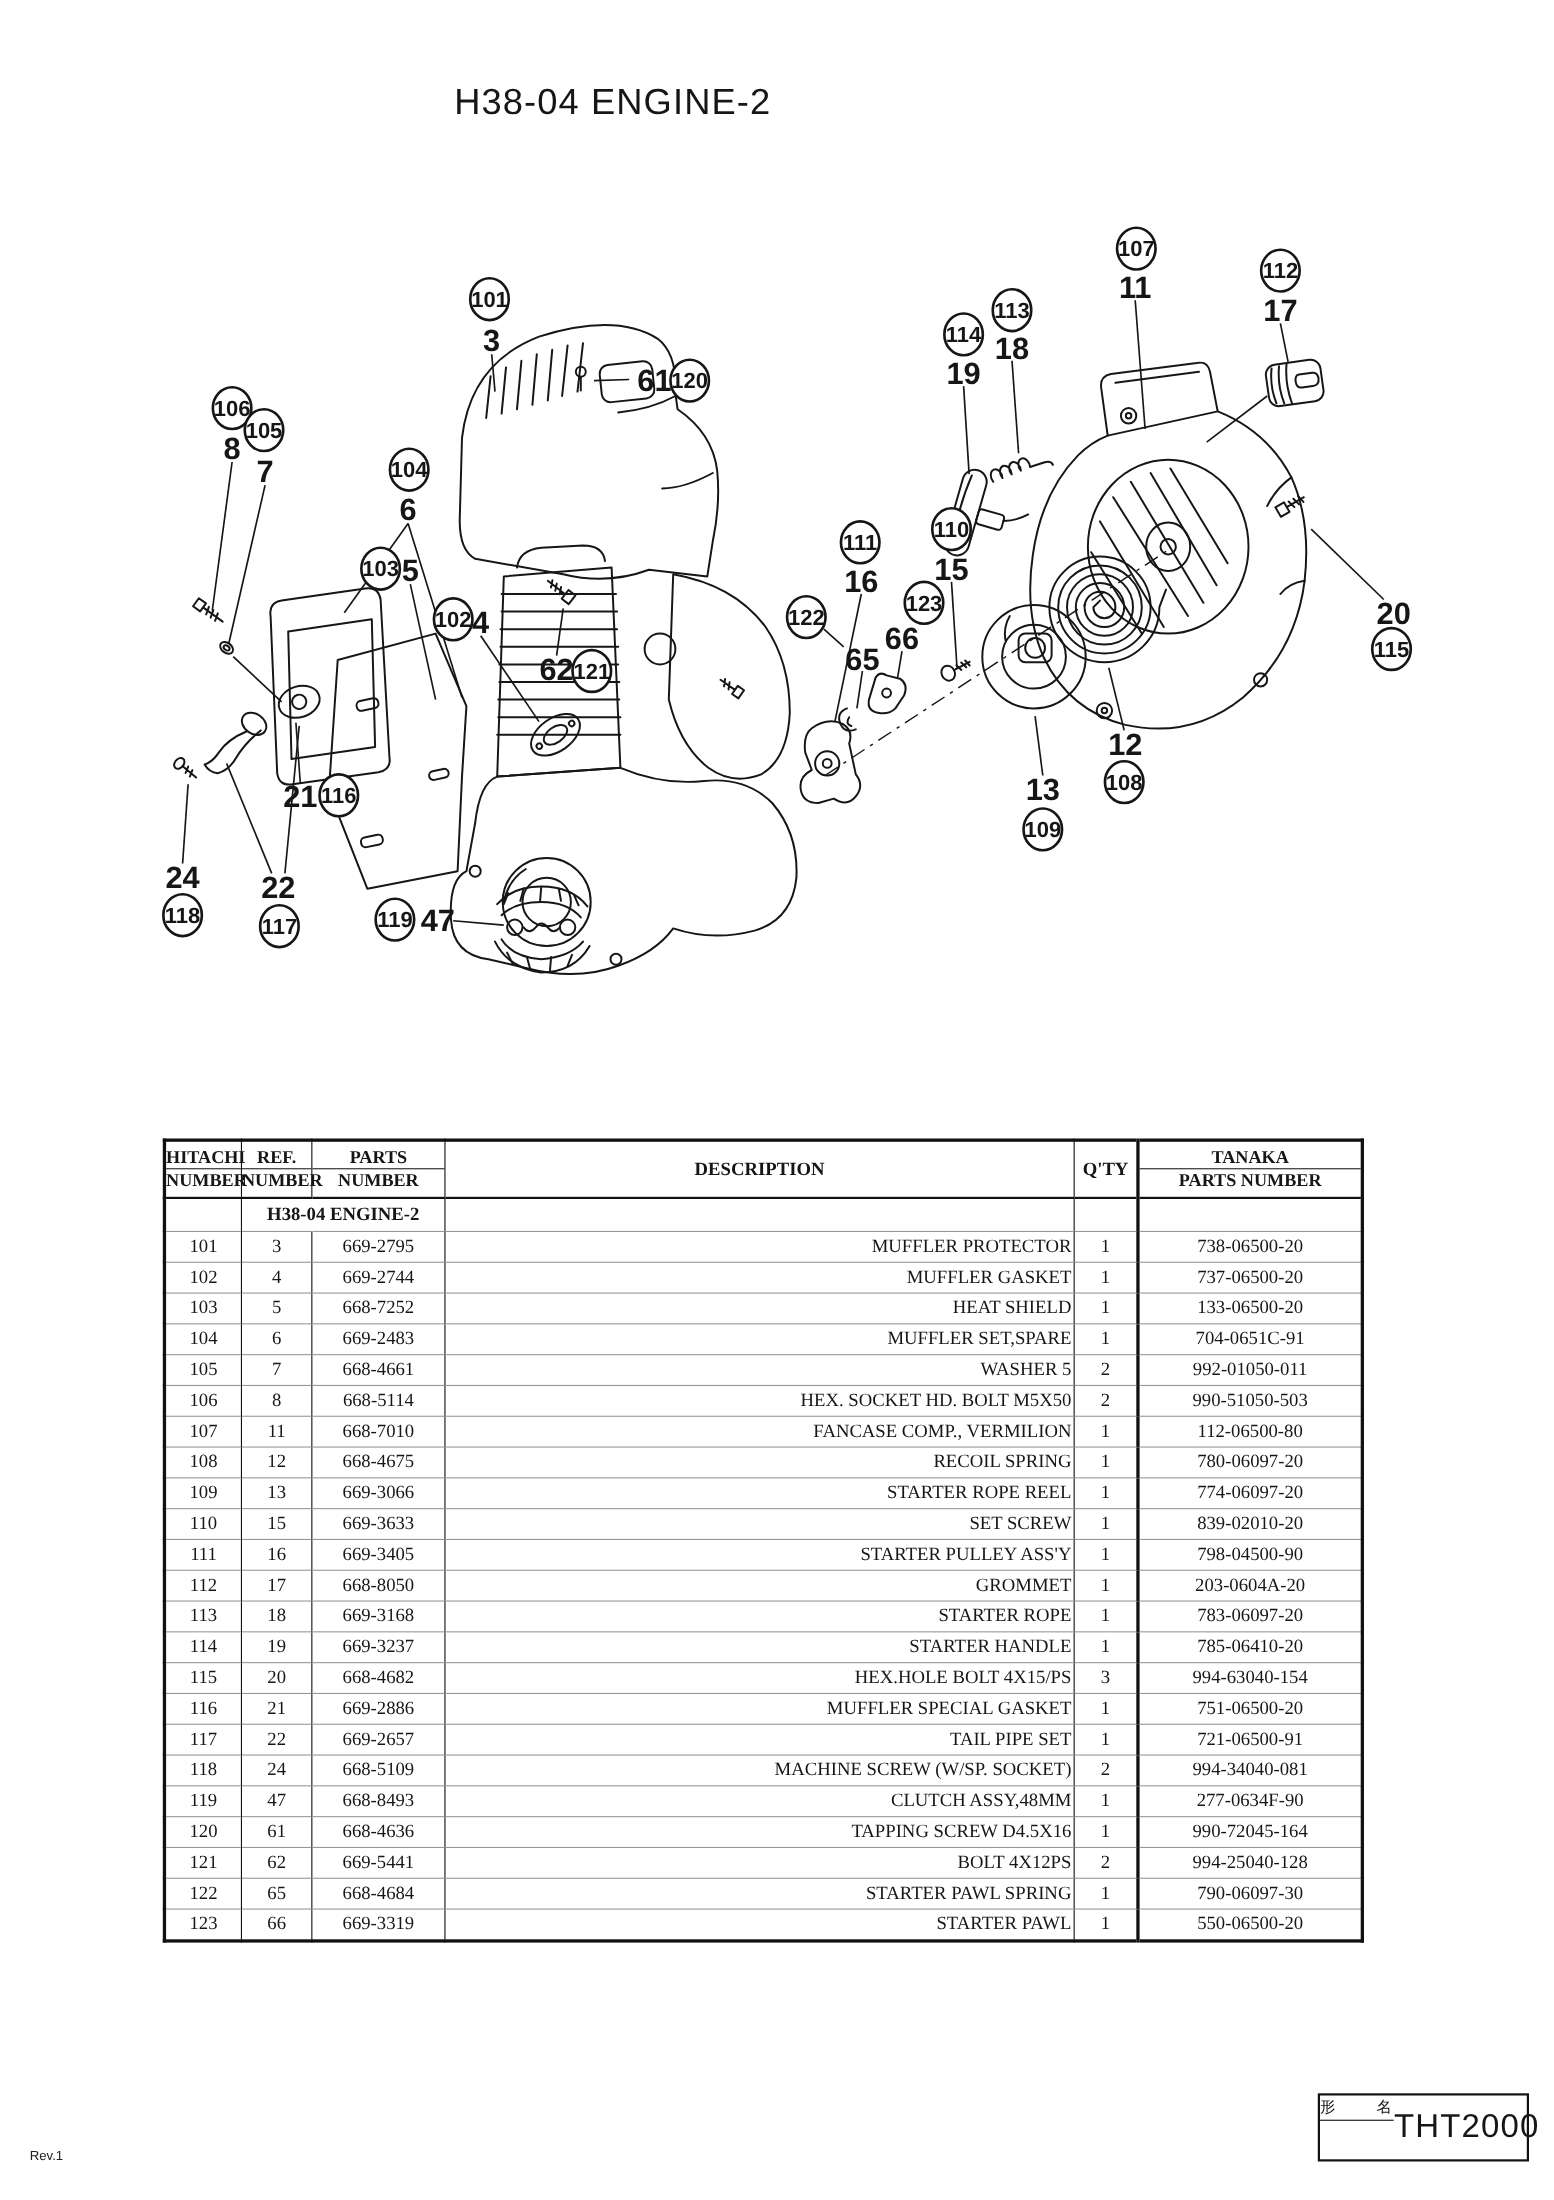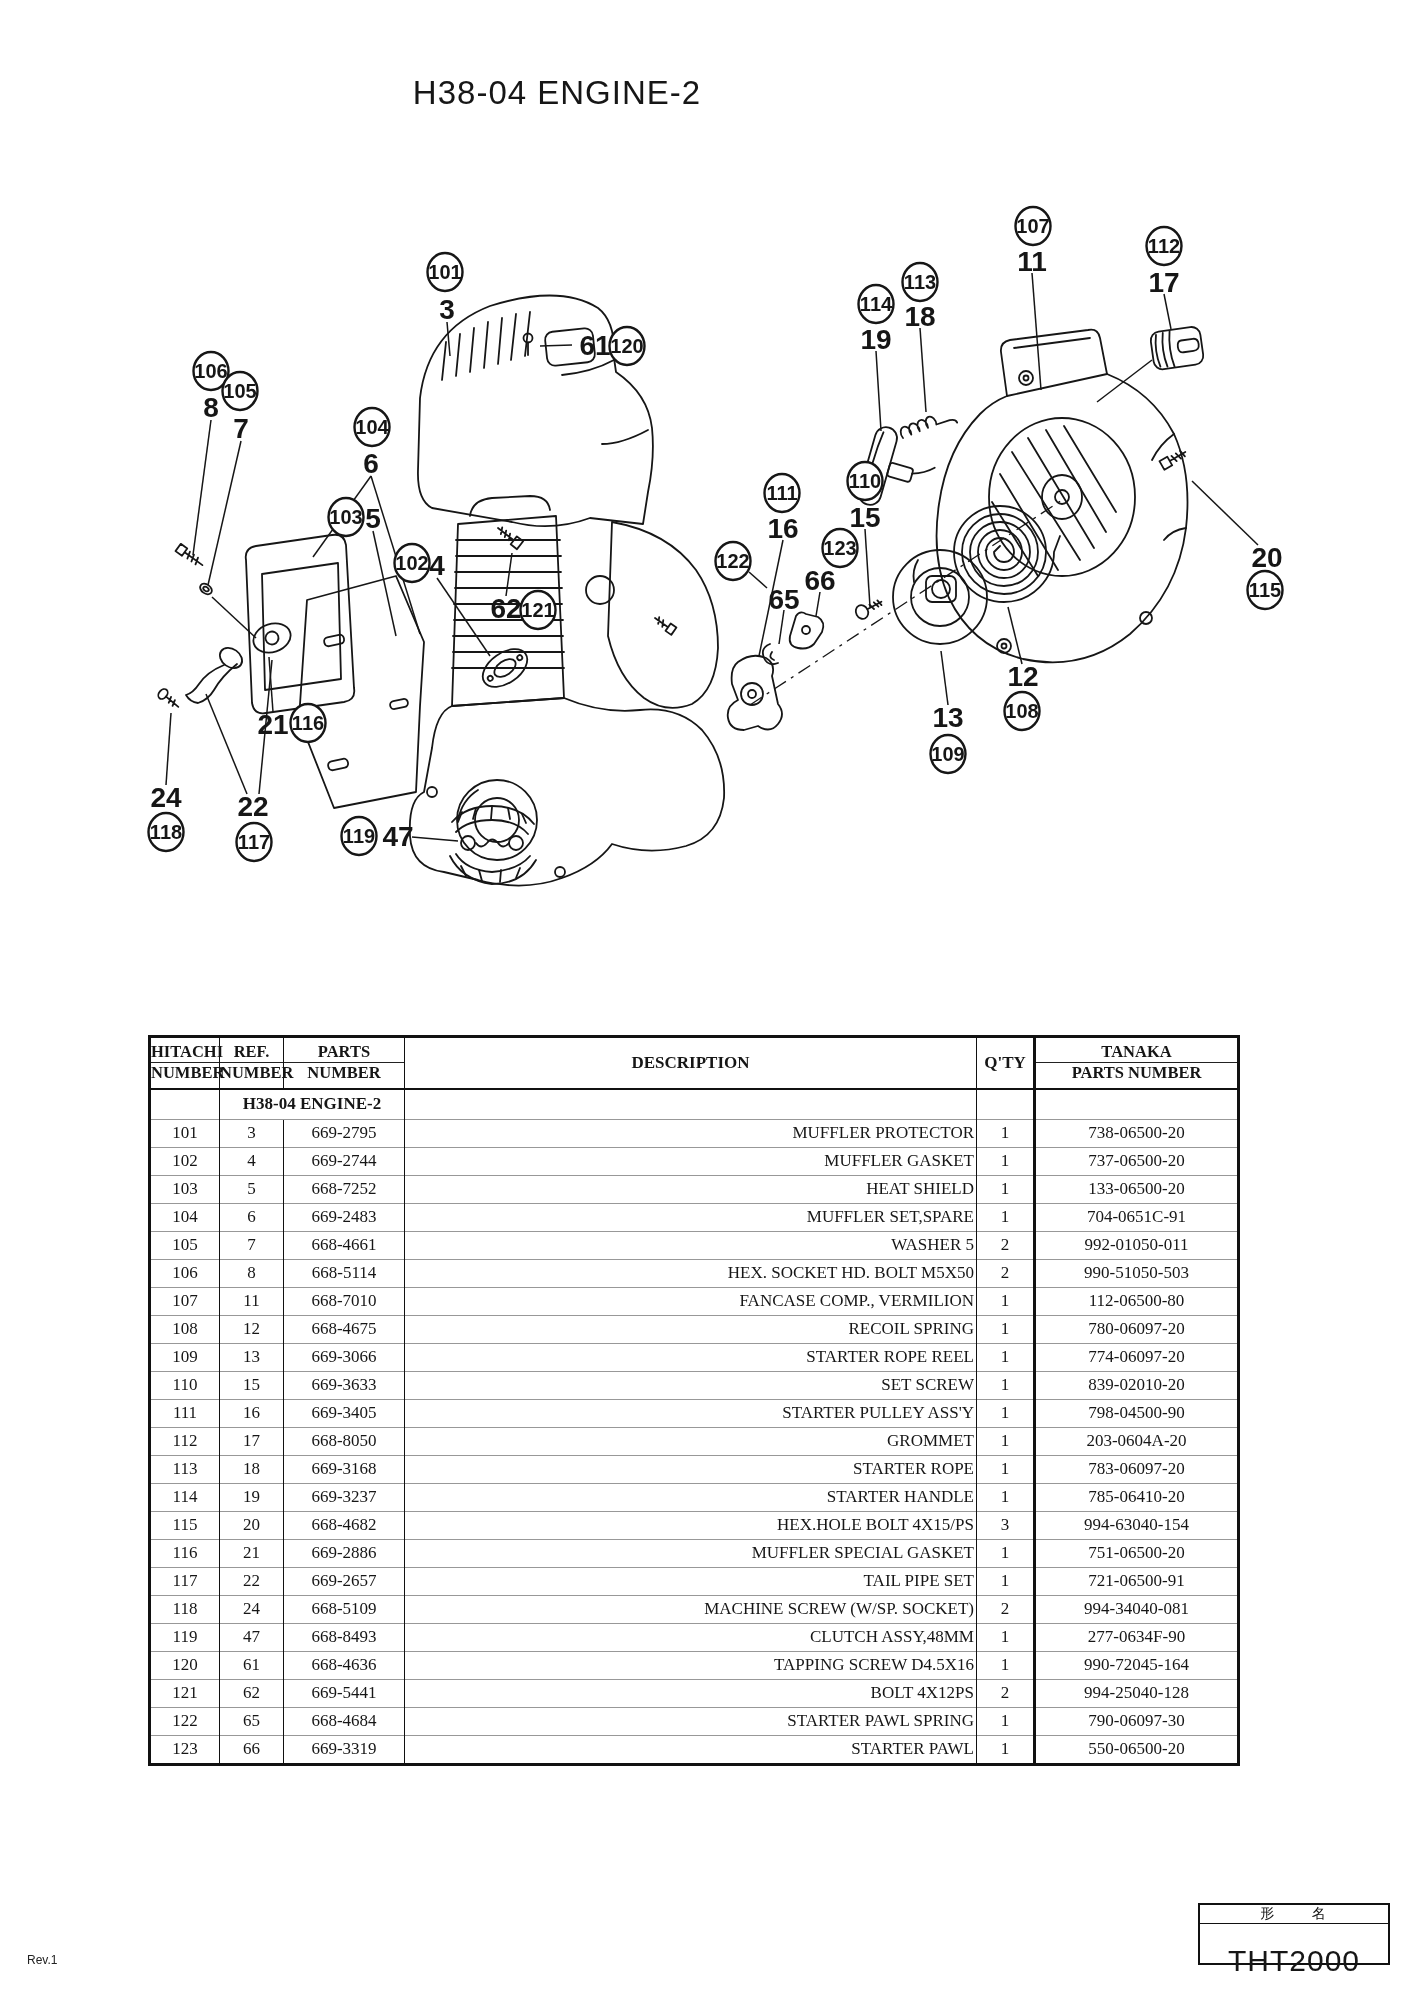--- a/index.html
+++ b/index.html
@@ -36,21 +36,21 @@
   .parts-table tbody td{border-top:1.2px solid #989898;}
   .parts-table .tanaka-b{border-left:3px solid #111 !important;}
   .hstack{display:flex;flex-direction:column;justify-content:space-evenly;height:100%;font-size:16.5px;}
   .hline{border-top:1.6px solid #222;width:100%;}
   .c{text-align:center;}
   .l{text-align:right;padding-left:10px !important;}
   .section-row td{font-weight:700;height:29px;}
   
   .model-box{
     position:absolute;left:1198px;top:1903px;width:192px;height:62px;
-    border:2.5px solid #111;box-sizing:border-box;display:flex;flex-direction:column;gap:20px;
+    border:2.5px solid #111;box-sizing:border-box;display:flex;flex-direction:row;
   }
   .model-label{
     height:22px;border-bottom:1.8px solid #111;display:flex;align-items:center;justify-content:center;
     font-size:14px;white-space:pre;letter-spacing:2px;
   }
   .model-value{
     flex:1;display:flex;align-items:center;justify-content:center;
     font-size:30px;letter-spacing:1px;color:#161616;
   }
   .rev-label{position:absolute;left:27px;top:1953px;font-size:12px;color:#222;}

